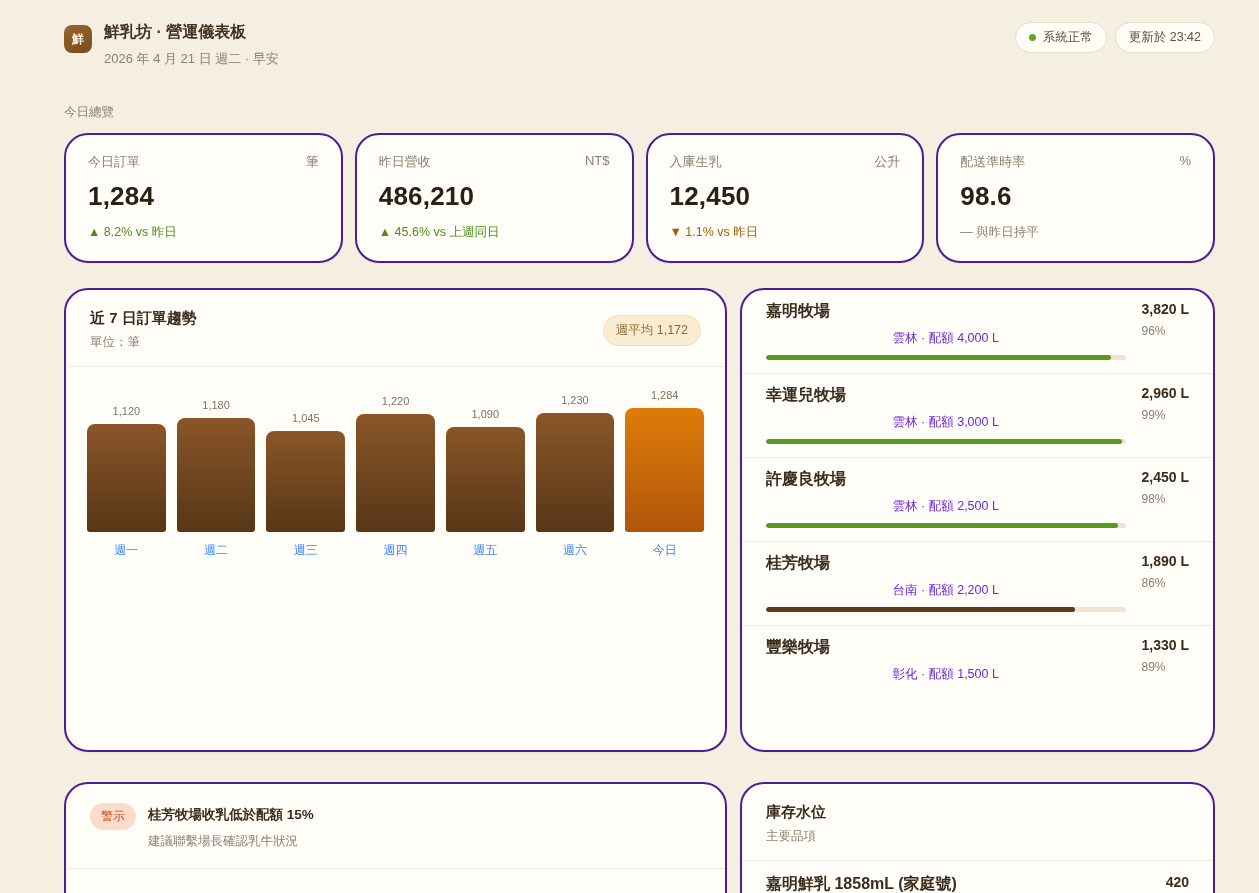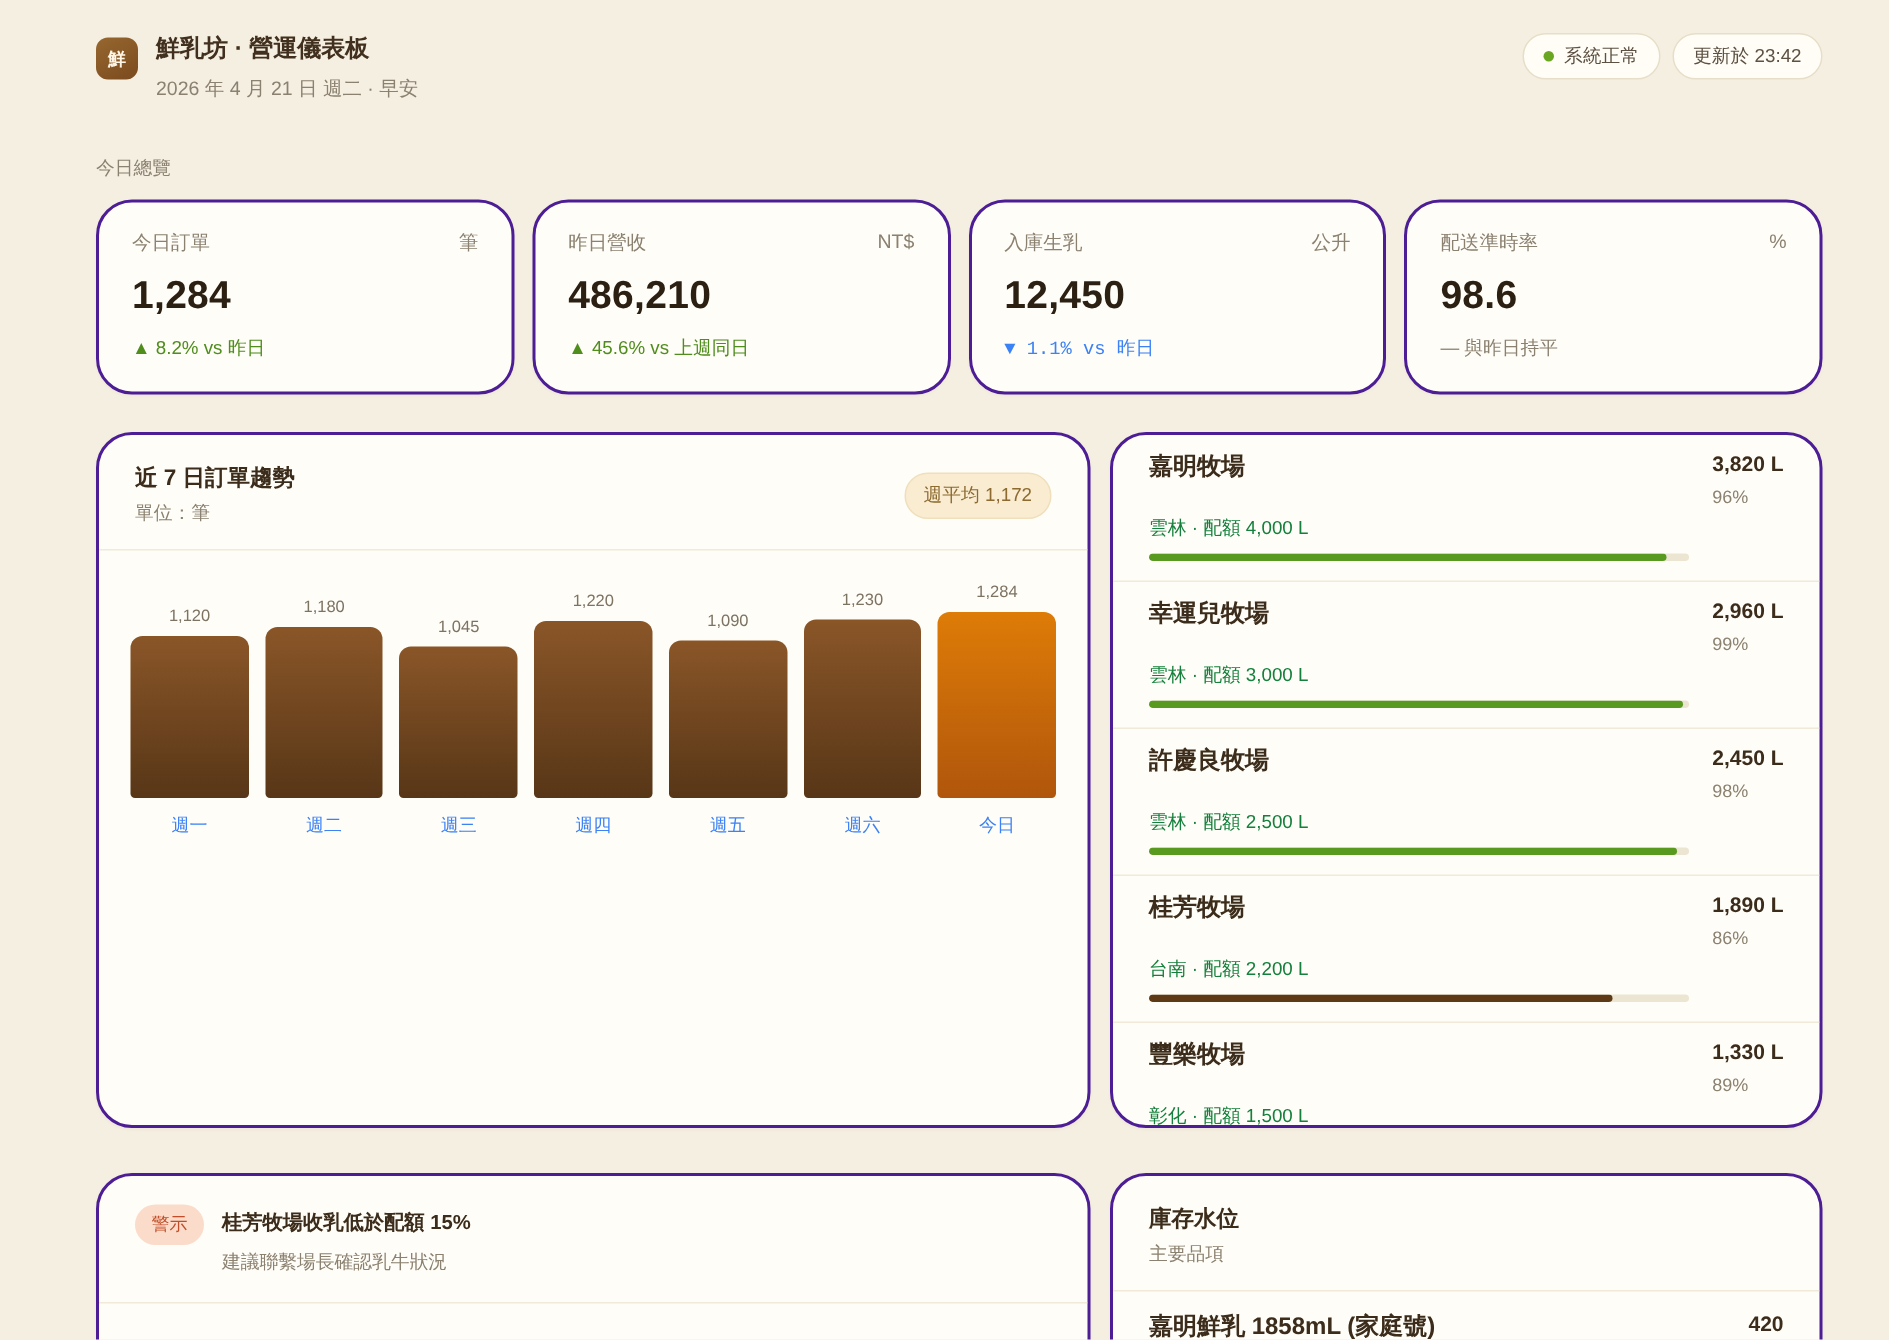--- a/index.html
+++ b/index.html
@@ -37,21 +37,21 @@
   .kpi-grid { display: grid; grid-template-columns: repeat(4, 1fr); gap: 12px; margin-top: 12px; }
   .card {
     background: #fffdf7; border: 2px solid #4c1d95; border-radius: 24px;
     box-shadow: 0 1px 2px rgba(120, 90, 40, 0.05);
   }
   .kpi { padding: 18px 22px 20px; }
   .kpi-top { display: flex; justify-content: space-between; font-size: 13px; color: #8b8170; }
   .kpi-value { font-size: 26px; font-weight: bold; color: #2c2012; margin-top: 10px; letter-spacing: 0.2px; }
   .kpi-delta { font-size: 12.5px; margin-top: 12px; }
   .kpi-delta.up { color: #4f8d1d; }
-  .kpi-delta.down { color: #3b82f6; font-family: Liberation Mono, monospace; }
+  .kpi-delta.down { color: #a16207; }
   .kpi-delta.flat { color: #8b8170; }
 
   
   .main-grid { display: grid; grid-template-columns: 663px 1fr; gap: 13px; margin-top: 25px; }
   .main-grid > .card { height: 464px; overflow: hidden; }
   .bottom-grid { margin-top: 30px; }
   .bottom-grid > .card { height: 420px; overflow: hidden; }
 
   .card-header {
     display: flex; justify-content: space-between; align-items: center;
@@ -78,21 +78,21 @@
     background: linear-gradient(180deg, #8a5628 0%, #573617 100%);
   }
   .bar.today { background: linear-gradient(180deg, #de7c07 0%, #b0560c 100%); }
   .bar-label { font-size: 12px; color: #3b82f6; margin-top: 10px; }
 
   
   .list-item { display: flex; justify-content: space-between; padding: 11px 24px 13px; border-bottom: 1px solid #f1ead9; }
   .list-item:last-child { border-bottom: none; }
   .li-left { flex: 1; margin-right: 16px; min-width: 0; }
   .li-name { font-size: 16px; font-weight: bold; color: #3c2c1b; }
-  .li-meta { font-size: 12.5px; color: #15803d; margin-top: 22px; }
+  .li-meta { font-size: 12.5px; color: #6d28d9; margin-top: 8px; text-align: center; }
   .track { margin-top: 8px; height: 5px; background: #ece5d1; border-radius: 999px; overflow: hidden; }
   .fill { height: 100%; border-radius: 999px; }
   .li-right { text-align: left; flex-shrink: 0; }
   .li-amount { font-size: 14px; font-weight: bold; color: #3c2c1b; }
   .li-pct { font-size: 12px; color: #8b8170; margin-top: 7px; }
 
   
   .alert-item { display: flex; gap: 12px; align-items: flex-start; padding: 18px 24px; border-bottom: 1px solid #f1ead9; }
   .alert-tag {
     background: #fbdcca; color: #c24d28; font-size: 12px;

